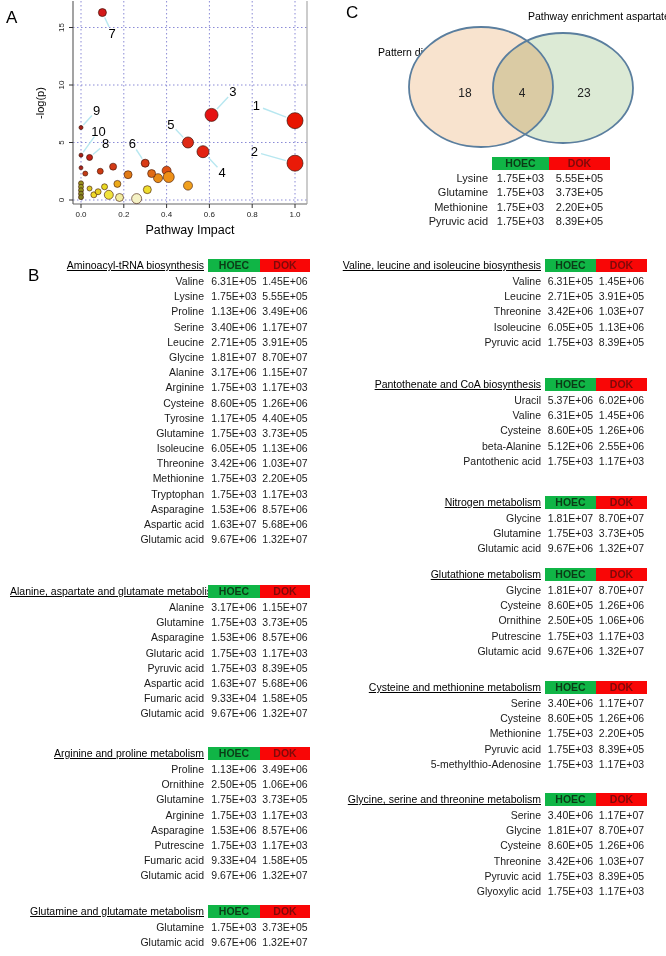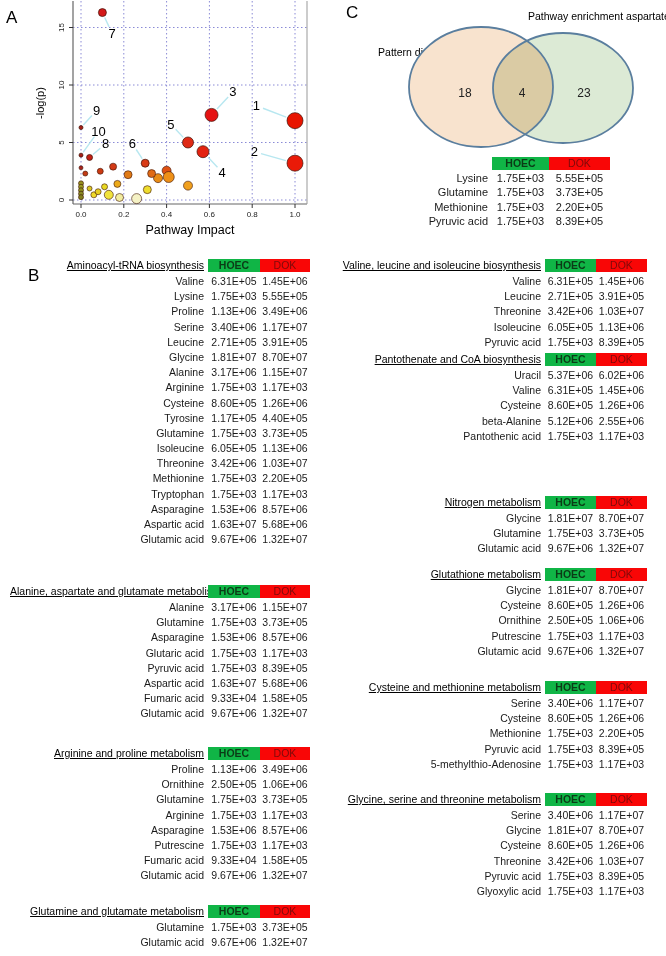--- a/index.html
+++ b/index.html
@@ -13,21 +13,21 @@
   #venn-title-left{position:absolute;left:368px;top:11px;width:162px;text-align:center;font-size:10.5px;white-space:nowrap;color:#000;margin-top:35px;}
   #venn-title-right{position:absolute;left:528px;top:10px;width:138px;text-align:center;font-size:10.5px;white-space:nowrap;color:#000;}
   #venn-wrap{position:absolute;left:395px;top:20px;width:260px;height:135px;}
   .ptable{position:absolute;}
   .trow{display:flex;align-items:center;height:15.2px;font-size:10.5px;line-height:15.2px;white-space:nowrap;}
   .thead{height:13px;line-height:13px;margin-bottom:2px;}
   .tname{text-align:right;padding-right:4px;color:#1a1a1a;}
   .ttitle{color:#000;text-decoration:underline;}
   .tval{text-align:center;color:#1a1a1a;}
   .hoec-h{background:var(--hoec-bg);color:var(--hoec-tx);font-weight:700;text-align:center;font-size:10.5px;}
-  .dok-h{background:var(--dok-bg);color:var(--dok-tx);font-weight:400;text-align:center;font-size:10.5px;}
+  .dok-h{background:var(--dok-bg);color:var(--dok-tx);font-weight:700;text-align:center;font-size:10.5px;}
   .tbl-left{left:10px;width:300px;}
   .tbl-left .tname{width:194px;}
   .tbl-left .tval{width:52px;}
   .tbl-left .tval.c2{width:50px;}
   .tbl-right{left:340px;width:307px;}
   .tbl-right .tname{width:201px;}
   .tbl-right .tval{width:51px;}
   .tbl-right .tval.c2{width:51px;}
   .tbl-venn{left:380px;top:157px;width:232px;}
   .tbl-venn .trow{height:14.4px;line-height:14.4px;font-size:11px;}
@@ -421,21 +421,21 @@
         <div class="tname">Isoleucine</div>
         <div class="tval">6.05E+05</div>
         <div class="tval c2">1.13E+06</div>
       </div>
       <div class="trow">
         <div class="tname">Pyruvic acid</div>
         <div class="tval">1.75E+03</div>
         <div class="tval c2">8.39E+05</div>
       </div>
     </div>
-  <div class="ptable tbl-right" style="top:353px">
+  <div class="ptable tbl-right" style="top:378px">
       <div class="trow thead">
         <div class="tname ttitle">Pantothenate and CoA biosynthesis</div>
         <div class="tval hoec-h">HOEC</div>
         <div class="tval c2 dok-h">DOK</div>
       </div>
       <div class="trow">
         <div class="tname">Uracil</div>
         <div class="tval">5.37E+06</div>
         <div class="tval c2">6.02E+06</div>
       </div>

